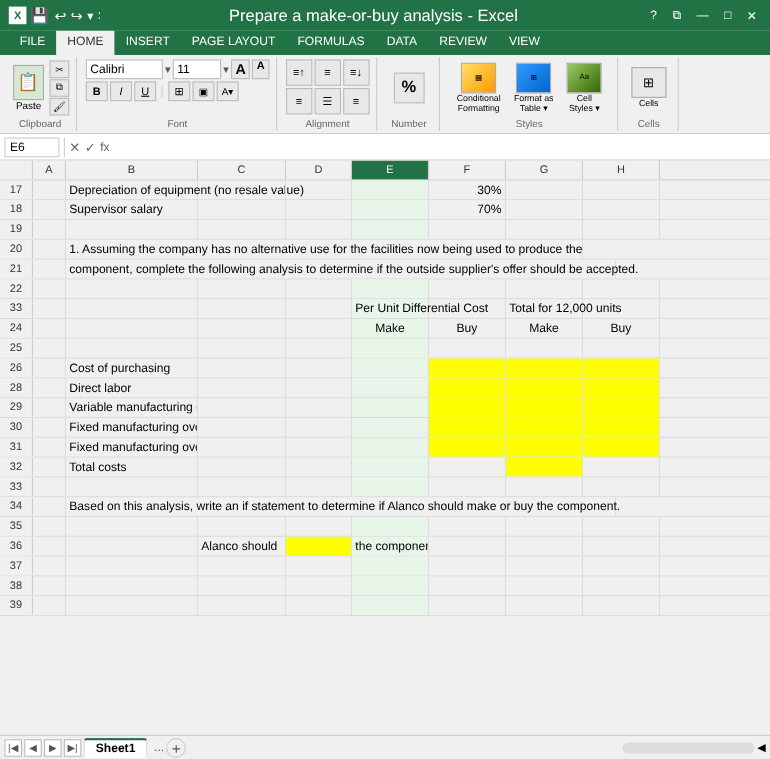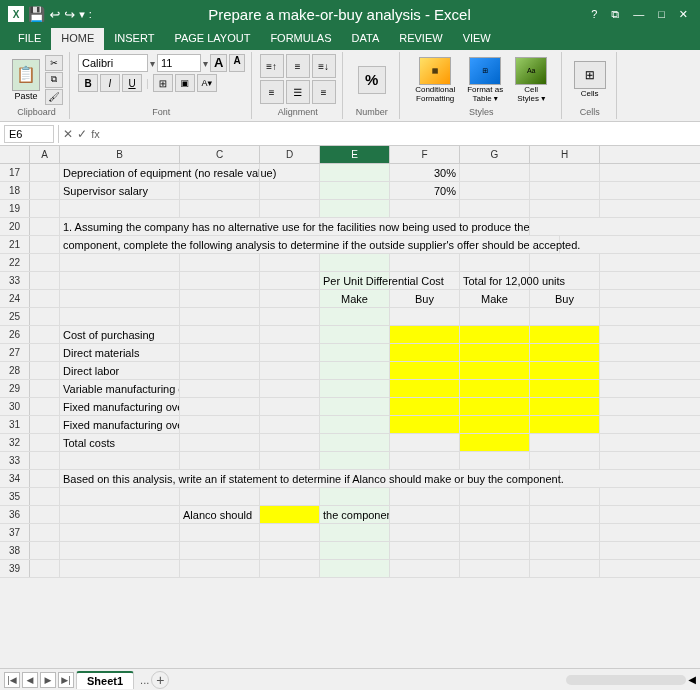--- a/index.html
+++ b/index.html
@@ -615,31 +615,20 @@
       <div class="cell col-a"></div>
       <div class="cell col-b">Cost of purchasing</div>
       <div class="cell col-c"></div>
       <div class="cell col-d"></div>
       <div class="cell col-e yellow selected-col"></div>
       <div class="cell col-f yellow"></div>
       <div class="cell col-g yellow"></div>
       <div class="cell col-h yellow"></div>
     </div>
 
-    <div class="sheet-row">
-      <div class="row-num">27</div>
-      <div class="cell col-a"></div>
-      <div class="cell col-b">Direct materials</div>
-      <div class="cell col-c"></div>
-      <div class="cell col-d"></div>
-      <div class="cell col-e yellow selected-col"></div>
-      <div class="cell col-f yellow"></div>
-      <div class="cell col-g yellow"></div>
-      <div class="cell col-h yellow"></div>
-    </div>
 
     <div class="sheet-row">
       <div class="row-num">28</div>
       <div class="cell col-a"></div>
       <div class="cell col-b">Direct labor</div>
       <div class="cell col-c"></div>
       <div class="cell col-d"></div>
       <div class="cell col-e yellow selected-col"></div>
       <div class="cell col-f yellow"></div>
       <div class="cell col-g yellow"></div>

